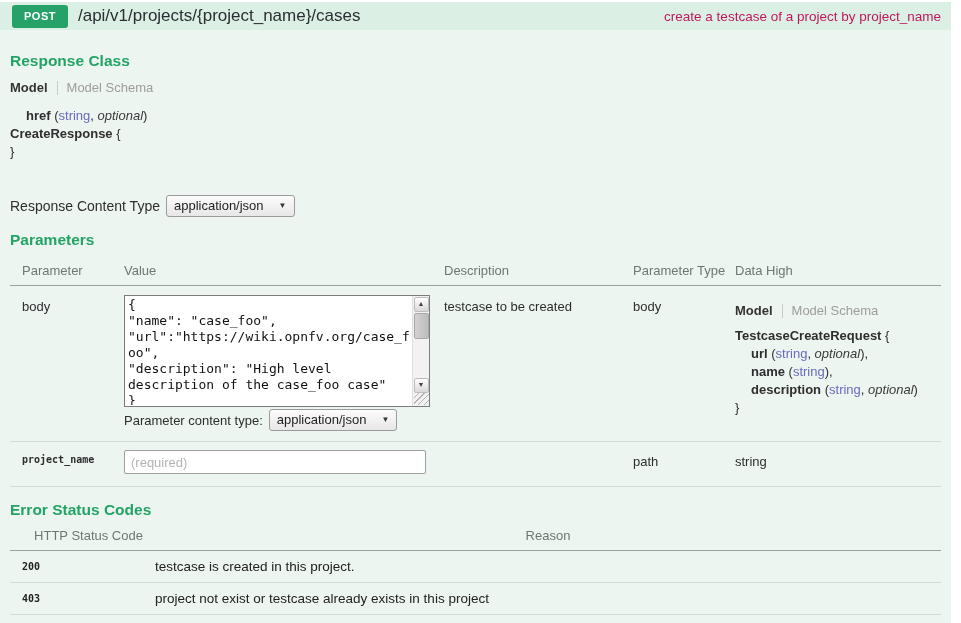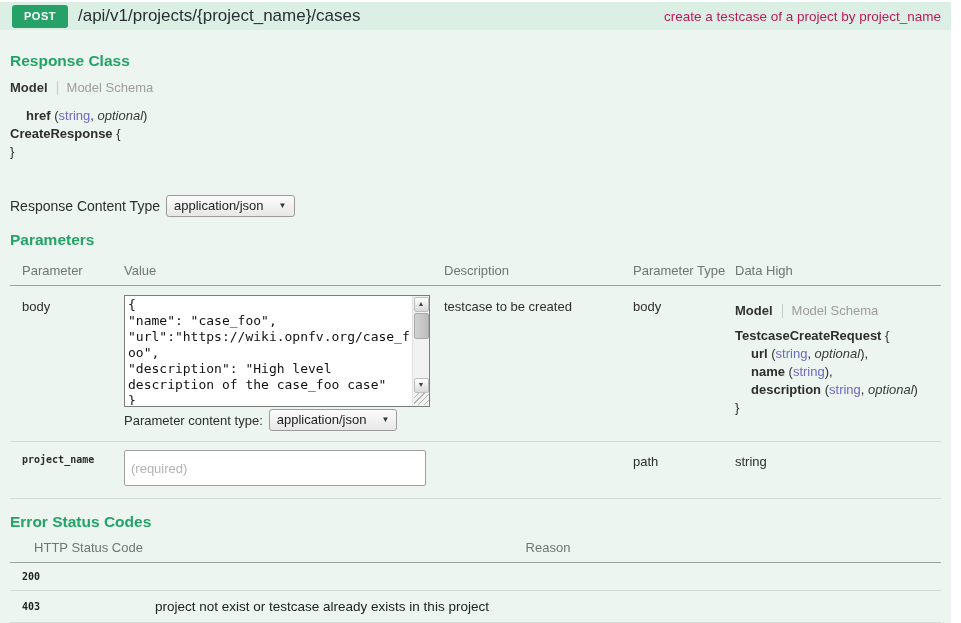--- a/index.html
+++ b/index.html
@@ -102,21 +102,21 @@
   .sgrip {
     width: 15px; height: 12px; margin-bottom: 1px; cursor: nwse-resize;
     background: repeating-linear-gradient(135deg, transparent 0 3px, #b3b3b3 3px 4px);
   }
   .pct { margin-top: 2px; display: flex; align-items: center; font-size: 13px; color: #2e2e2e; }
 
   .dt-tabs { margin-top: 4px; }
   .dt-sig { margin-top: 9px; }
 
   .req-input {
-    width: 302px; height: 36px; padding: 2px 6px;
+    width: 302px; height: 24px; padding: 2px 6px;
     border: 1px solid #9f9f9f; border-radius: 2px;
     background: #fff; font-family: "Liberation Sans", sans-serif;
     font-size: 13px; color: #333;
   }
   .req-input::placeholder { color: #b3b3b3; opacity: 1; }
   .prow.second { padding: 8px 0 12px 0; align-items: start; }
 
   
   .ehead, .erow { display: grid; grid-template-columns: 143px 1fr; padding-left: 2px; }
   .ehead { color: #6d7773; font-size: 13px; padding-top: 9px; padding-bottom: 7px; border-bottom: 1px solid #98a29c; text-align: center; }
@@ -232,20 +232,21 @@
     </div>
 
     <h2 class="sec">Error Status Codes</h2>
     <div class="etable">
       <div class="ehead">
         <div>HTTP Status Code</div>
         <div>Reason</div>
       </div>
       <div class="erow">
         <div class="ecode">200</div>
+        <div class="ereason">testcase is created in this project.</div>
       </div>
       <div class="erow">
         <div class="ecode">403</div>
         <div class="ereason">project not exist or testcase already exists in this project</div>
       </div>
       <div class="erow">
         
         
       </div>
     </div>

